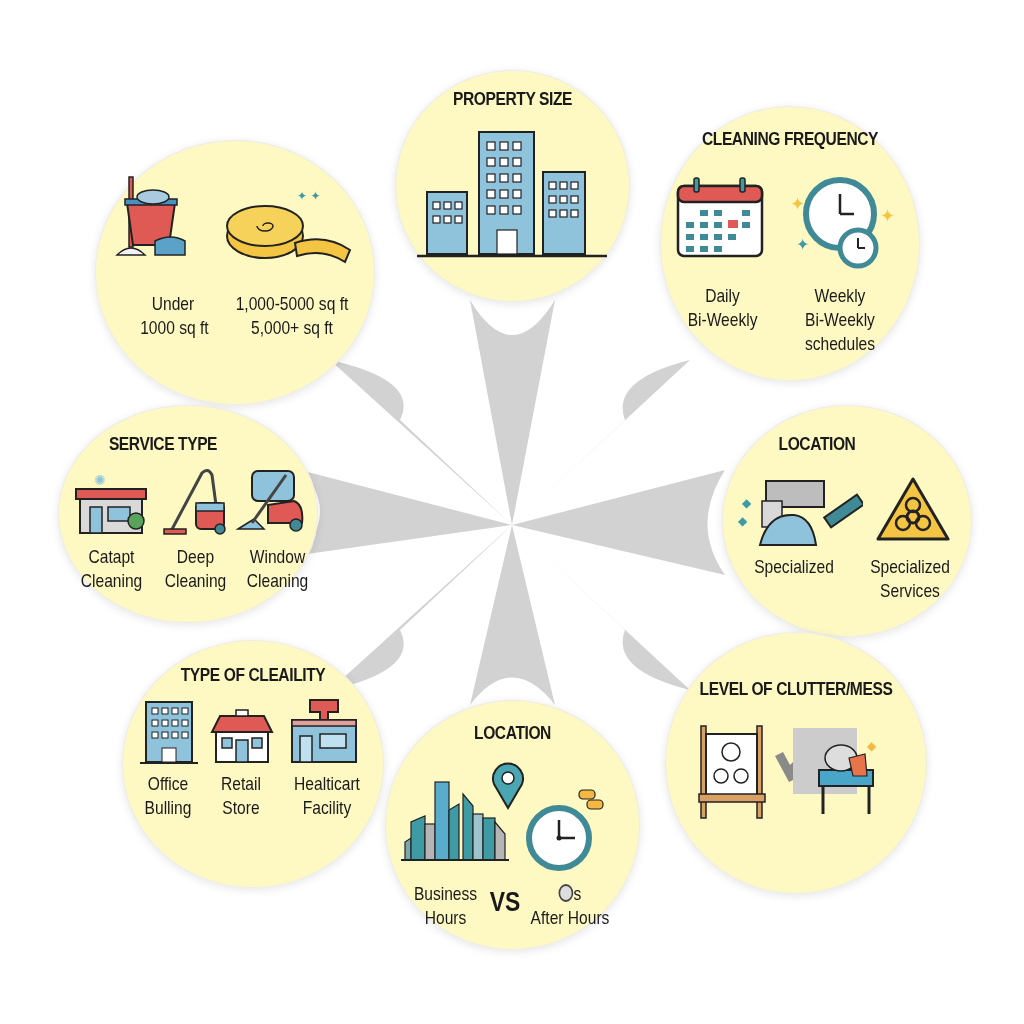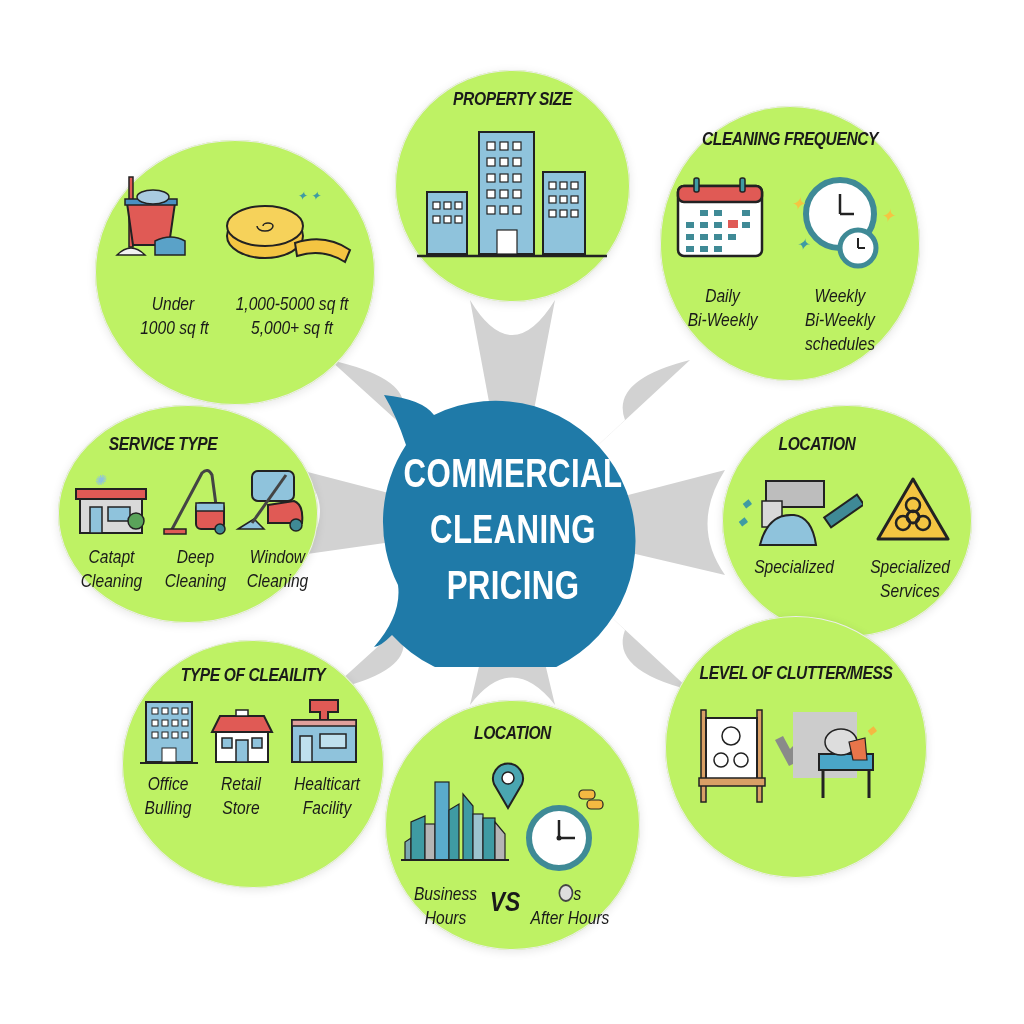--- a/index.html
+++ b/index.html
@@ -1,20 +1,20 @@
 <!DOCTYPE html>
 <html><head>
 <meta charset="utf-8">
 <style>
   html,body{margin:0;padding:0;background:#ffffff;}
   body{width:1024px;height:1024px;position:relative;overflow:hidden;font-family:"Liberation Sans",sans-serif;}
   .stage{position:absolute;left:0;top:0;width:1024px;height:1024px;}
   .connectors{position:absolute;left:0;top:0;}
-  .bubble{position:absolute;border-radius:50%;background:#bef264;
-    box-shadow:0 2px 10px rgba(0,0,0,0.10), inset 0 0 0 1px #ececec;font-style:italic;}
+  .bubble{position:absolute;border-radius:50%;background:#fef9c3;
+    box-shadow:0 2px 10px rgba(0,0,0,0.10), inset 0 0 0 1px #ececec;}
   .title{position:absolute;left:0;right:0;text-align:center;font-weight:700;color:#1a1a1a;
     font-size:19px;letter-spacing:-0.5px;transform:scaleX(0.82);transform-origin:center;white-space:nowrap;}
   .label{position:absolute;text-align:center;color:#1a1a1a;font-size:19px;line-height:24px;
     transform:scaleX(0.82);white-space:nowrap;}
   .icon{position:absolute;}
   .center{position:absolute;left:372px;top:385px;width:282px;height:282px;}
   .center-text{position:absolute;left:0;right:0;top:60px;text-align:center;color:#ffffff;font-weight:700;
     font-size:40px;line-height:56px;transform:scaleX(0.78);letter-spacing:0.5px;}
 </style>
 </head>
@@ -303,21 +303,21 @@
     </div>
     <div class="label" style="left:100px;top:186px;width:40px;font-weight:700;font-size:28px;line-height:32px;">VS</div>
     <div class="label" style="left:130px;top:182px;width:110px;">
       <div>
         <span style="display:inline-block;width:14px;height:14px;border:2px solid #444;border-radius:50%;background:#ddd;vertical-align:-2px;"></span><span>s</span>
       </div>
       <div>After Hours</div>
     </div>
   </div>
 
-  <div class="bubble" style="left:665px;top:616px;width:262px;height:262px;">
+  <div class="bubble" style="left:665px;top:632px;width:262px;height:262px;">
     <div class="title" style="top:46px;">LEVEL OF CLUTTER/MESS</div>
     <svg class="icon" style="left:32px;top:92px;" width="72" height="96" viewBox="0 0 72 96">
       <rect x="4" y="2" width="5" height="92" fill="#d9a066" stroke="#222" stroke-width="1.5"></rect>
       <rect x="60" y="2" width="5" height="92" fill="#d9a066" stroke="#222" stroke-width="1.5"></rect>
       <rect x="9" y="10" width="51" height="62" fill="#ffffff" stroke="#222" stroke-width="2"></rect>
       <rect x="2" y="70" width="66" height="8" fill="#d9a066" stroke="#222" stroke-width="1.5"></rect>
       <circle cx="34" cy="28" r="9" fill="none" stroke="#222" stroke-width="1.5"></circle>
       <circle cx="24" cy="52" r="7" fill="none" stroke="#222" stroke-width="1.5"></circle>
       <circle cx="44" cy="52" r="7" fill="none" stroke="#222" stroke-width="1.5"></circle>
     </svg>
@@ -329,24 +329,14 @@
       <rect x="0" y="0" width="64" height="66" fill="#cccccc"></rect>
       <rect x="26" y="42" width="54" height="16" fill="#4aa6c8" stroke="#222" stroke-width="2"></rect>
       <line x1="30" y1="58" x2="30" y2="86" stroke="#222" stroke-width="3"></line>
       <line x1="76" y1="58" x2="76" y2="86" stroke="#222" stroke-width="3"></line>
       <ellipse cx="48" cy="30" rx="16" ry="13" fill="#dddddd" stroke="#222" stroke-width="1.5"></ellipse>
       <path d="M56 30 L72 26 L74 48 L60 48 Z" fill="#e8754a" stroke="#222" stroke-width="1.2"></path>
       <text x="74" y="22" font-size="12" fill="#f4b942">◆</text>
     </svg>
   </div>
 
-  <div class="center">
-    <svg width="282" height="282" viewBox="0 0 282 282" style="position:absolute;left:0;top:0;">
-      <path d="M12 10 Q50 14 62 30 A140 140 0 1 1 20 250 Q8 262 2 262 Q30 230 26 200 A140 140 0 0 1 34 60 Q24 30 12 10 Z" fill="#1f7aa8"></path>
-    </svg>
-    <div class="center-text">
-      <div>COMMERCIAL</div>
-      <div>CLEANING</div>
-      <div>PRICING</div>
-    </div>
-  </div>
 
 </div>
 
 </body></html>

